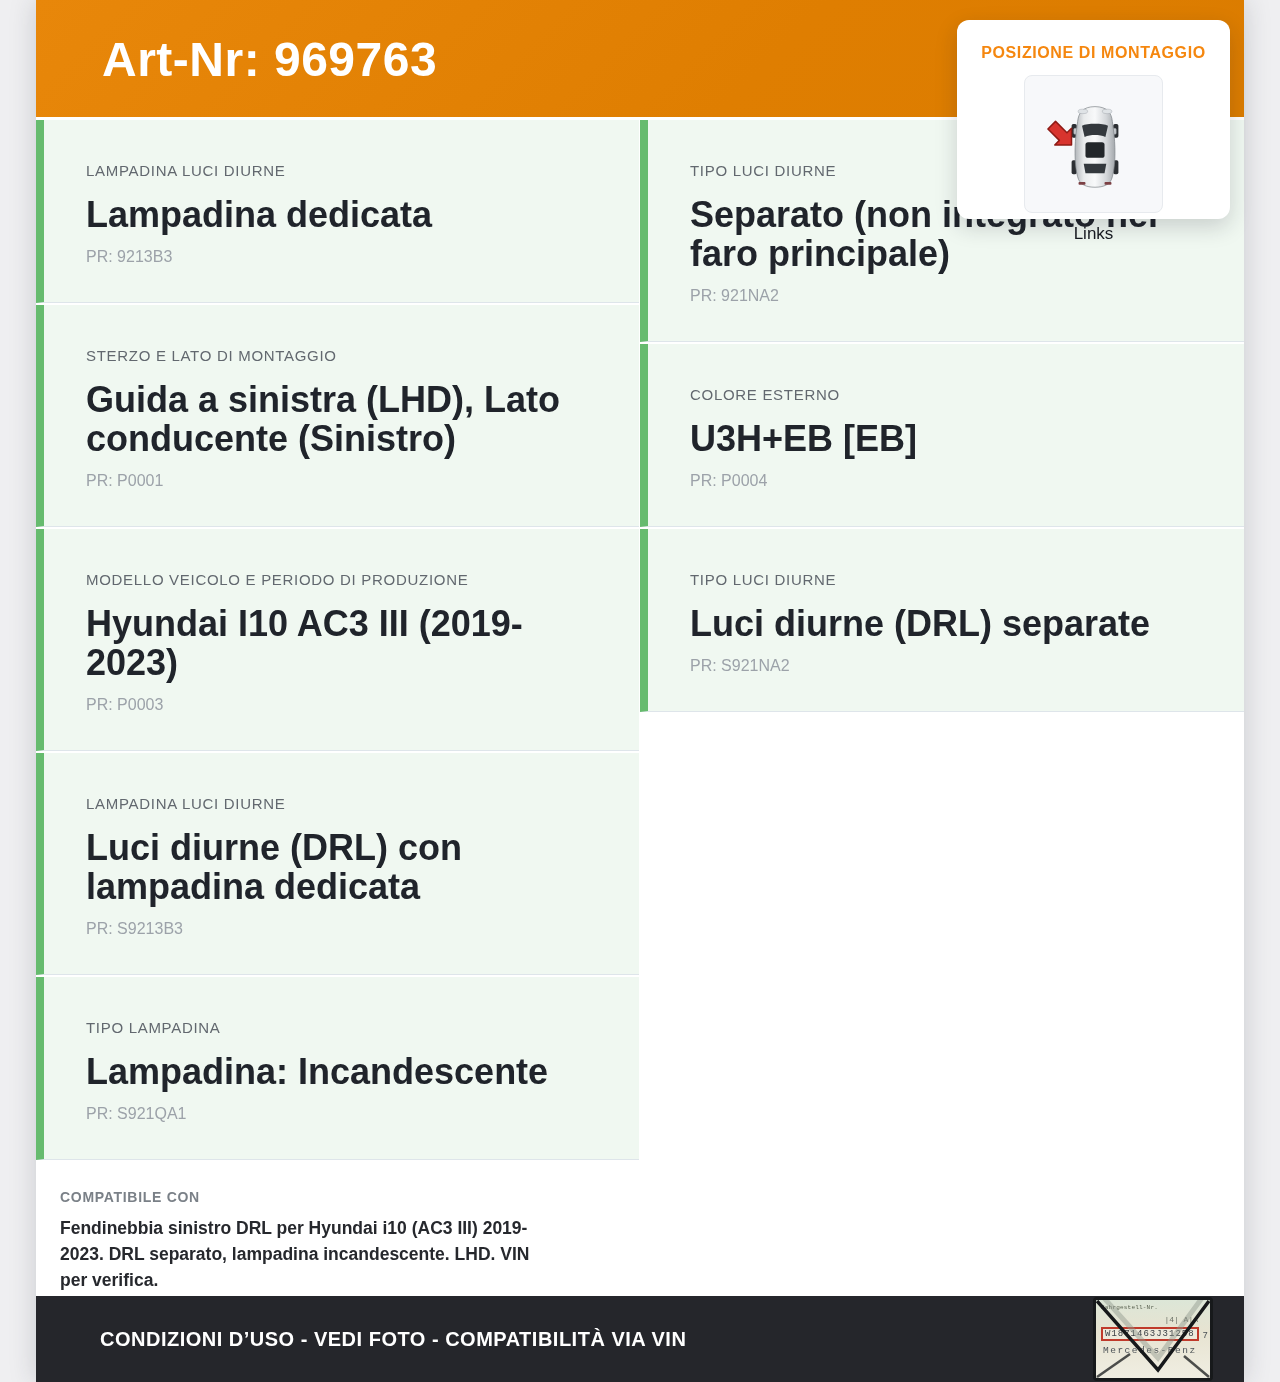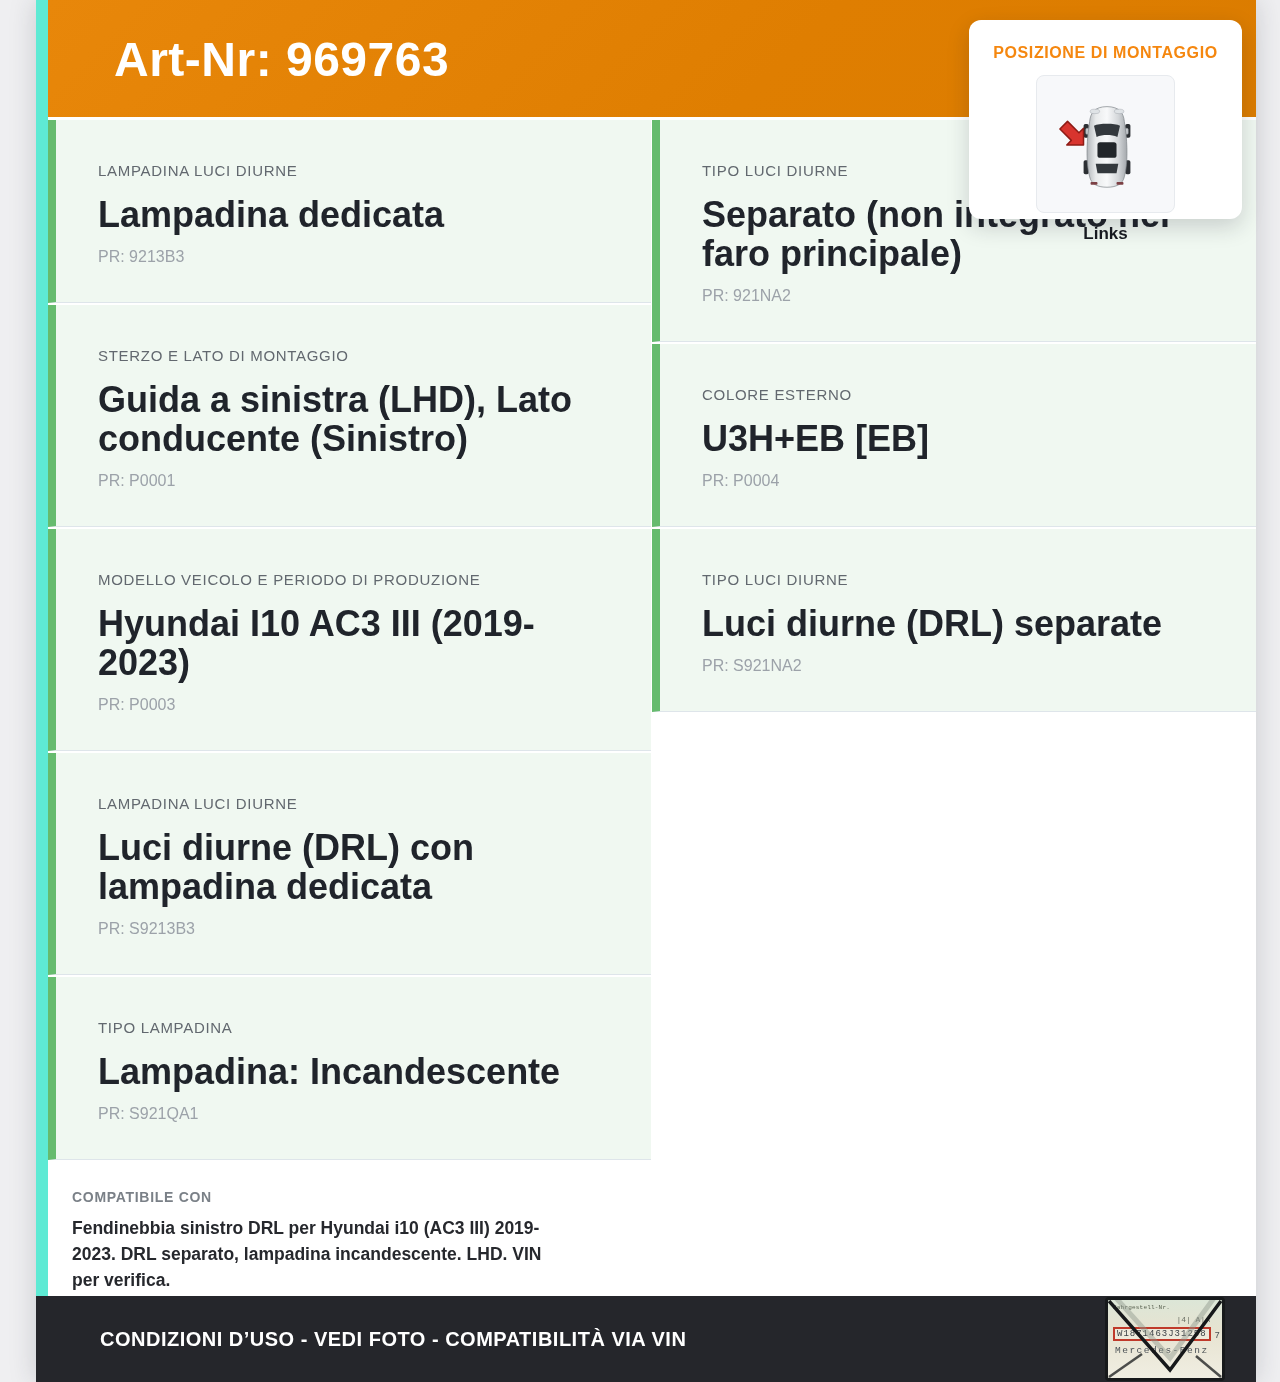--- a/index.html
+++ b/index.html
@@ -5,23 +5,22 @@
   html,body{margin:0;padding:0;}
   body{
     width:1280px;height:1382px;
     background:#efeff1;
     font-family:"Liberation Sans", sans-serif;
     -webkit-font-smoothing:antialiased;
   }
   .page{position:relative;width:1280px;height:1382px;overflow:hidden;}
   .sheet{
     position:absolute;left:36px;top:0;width:1208px;height:1382px;
-    background:#5eead4;
+    background:#8b5cf6;
     box-shadow:0 0 26px rgba(35,40,55,.18);
-    padding-left:12px;
   }
   
   .topbar{
     position:relative;width:100%;height:117px;
     background:#e07f02;
     background:linear-gradient(135deg,#e8870a 0%,#df7e01 60%,#db7c00 100%);
   }
   .topbar h1{
     margin:0;padding:32px 0 0 66px;
     font-size:48px;font-weight:700;color:#ffffff;letter-spacing:.5px;
@@ -84,21 +83,21 @@
     width:139px;height:138px;
     margin:13px auto 0 auto;
     background:#f7f8fa;
     border:1px solid #e7eaee;border-radius:8px;
     box-sizing:border-box;
   }
   .pos-car{position:absolute;left:44px;top:28px;}
   .pos-arrow{position:absolute;left:20px;top:44px;}
   .pos-label{
     margin-top:11px;
-    font-size:17px;font-weight:700;color:#171a21;
+    font-size:17px;font-weight:400;color:#171a21;
   }
   
   .footer{
     position:absolute;left:0;bottom:0;width:100%;height:86px;
     background:#25262b;
   }
   .footer-text{
     position:absolute;left:64px;top:0;height:86px;line-height:86px;
     font-size:20px;font-weight:700;color:#ffffff;letter-spacing:.5px;
   }

